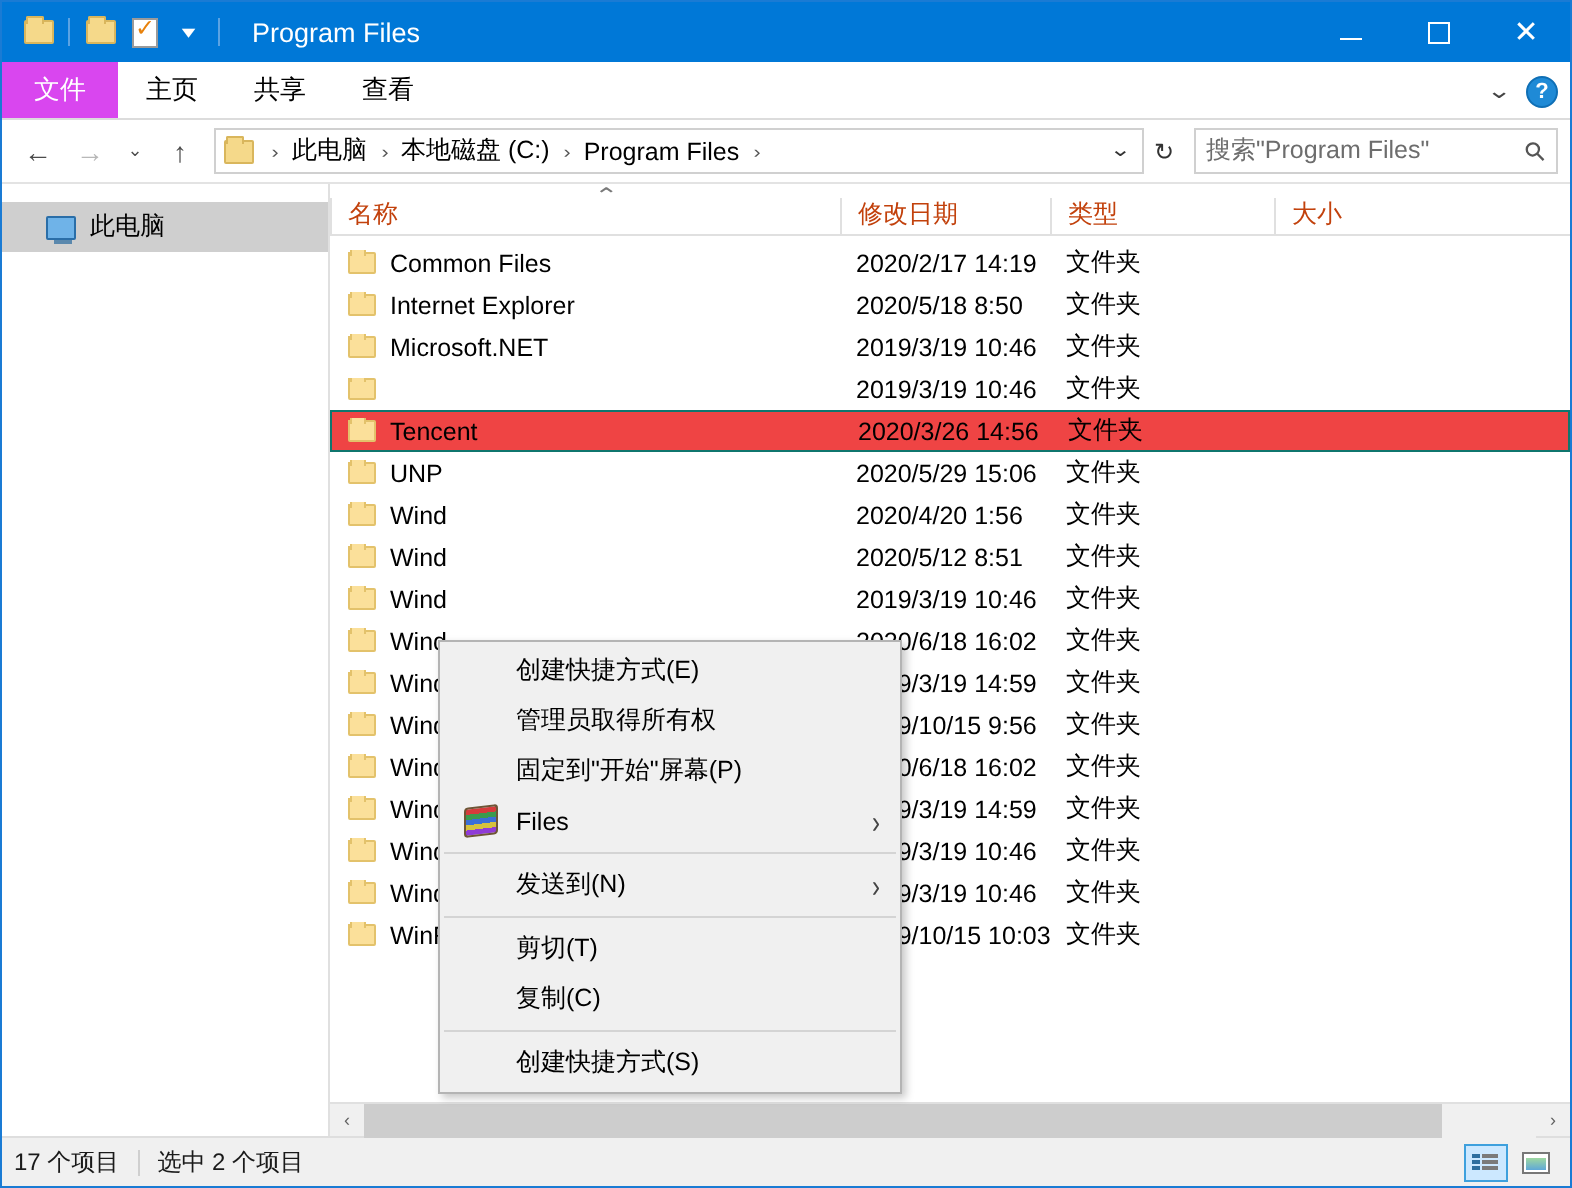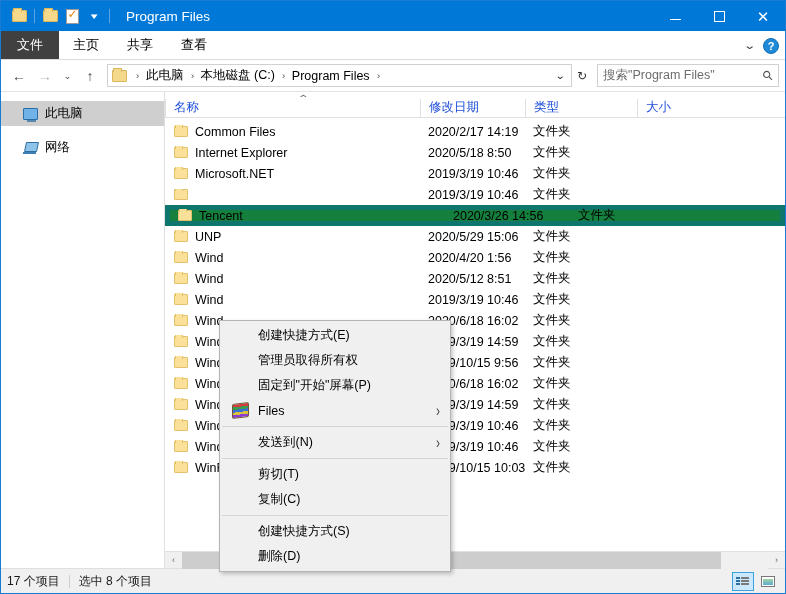--- a/index.html
+++ b/index.html
@@ -77,21 +77,21 @@
     height: 29px; background: #ffffff; flex: 0 0 29px;
     display: flex; align-items: stretch;
     border-bottom: 1px solid #dcdcdc;
     position: relative;
   }
   .tab {
     padding: 14px 14px; display: flex; align-items: center;
     font-size: 13px; color: #000000; cursor: default;
   }
   .tab.file {
-    background: #404040; color: #ffffff; padding: 0 16px;
+    background: #d946ef; color: #ffffff; padding: 0 16px;
   }
   .ribbon-right {
     position: absolute; right: 6px; top: 0; height: 29px;
     display: flex; align-items: center; gap: 9px;
   }
   .chev-down {
     color: #444; font-size: 11px; transform: scaleX(1.4);
   }
   .help-ico {
     width: 16px; height: 16px; border-radius: 50%;
@@ -186,39 +186,39 @@
     height: 26px; flex: 0 0 26px; display: flex; align-items: flex-end;
     border-bottom: 1px solid #e0e0e0; position: relative;
     background: #ffffff;
   }
   .sort-caret {
     position: absolute; left: 134px; top: 2px;
     font-size: 10px; color: #7a7a7a; line-height: 1;
     transform: scaleX(1.5);
   }
   .col {
-    font-size: 12.5px; color: #1d4ed8; padding: 0 0 4px 8px;
+    font-size: 12.5px; color: #c2410c; padding: 0 0 4px 8px;
     border-left: 1px solid #e0e0e0; height: 18px;
     display: flex; align-items: flex-start;
   }
   .col:first-child { border-left: none; }
   .col-name { width: 255px; flex: 0 0 255px; }
   .col-date { width: 105px; flex: 0 0 105px; }
   .col-type { width: 112px; flex: 0 0 112px; }
   .col-size { width: 88px; flex: 0 0 88px; }
 
   .rows {
     flex: 1; overflow: hidden; position: relative;
     padding-top: 3px;
   }
   .row {
     height: 21px; display: flex; align-items: center;
     font-size: 12.5px; color: #000;
   }
-  .row.sel { background: #15803d; border: 5px solid #0f766e; height: 21px; gap: 20px; }
+  .row.sel { background: #ef4444; border: 1px solid #0f766e; height: 21px; }
   .cell-name {
     width: 255px; flex: 0 0 255px; display: flex; align-items: center;
     gap: 7px; padding-left: 9px; overflow: hidden; white-space: nowrap;
   }
   .row.sel .cell-name { padding-left: 8px; }
   .cell-date { width: 105px; flex: 0 0 105px; padding-left: 8px; white-space: nowrap; }
   .cell-type { width: 112px; flex: 0 0 112px; padding-left: 8px; }
   .cell-size { width: 88px; flex: 0 0 88px; }
   .fldr {
     width: 14px; height: 11px; position: relative; flex: 0 0 14px;
@@ -379,24 +379,20 @@
   </div>
 
   <div class="body">
 
     <div class="sidebar">
       <div class="side-item sel">
         <span class="pc-ico"></span>
         <span>此电脑</span>
       </div>
       <div class="side-gap"></div>
-      <div class="side-item">
-        <span class="net-ico"></span>
-        <span>网络</span>
-      </div>
     </div>
 
     <div class="filepane">
       <div class="col-head">
         <span class="sort-caret">⌃</span>
         <div class="col col-name">名称</div>
         <div class="col col-date">修改日期</div>
         <div class="col col-type">类型</div>
         <div class="col col-size">大小</div>
       </div>
@@ -580,41 +576,38 @@
         <div class="mi">
           <span>剪切(T)</span>
         </div>
         <div class="mi">
           <span>复制(C)</span>
         </div>
         <div class="mi-sep"></div>
         <div class="mi">
           <span>创建快捷方式(S)</span>
         </div>
-        <div class="mi">
-          <span>删除(D)</span>
-        </div>
       </div>
   </div>
 
   <div class="bottom-row">
     <div class="bottom-left-blank"></div>
     <div class="hscroll" style="flex:1">
       <div class="hs-arrow">‹</div>
       <div class="hs-track">
         <div class="hs-thumb"></div>
       </div>
       <div class="hs-arrow">›</div>
     </div>
   </div>
 
   <div class="statusbar">
     <span>17 个项目</span>
     <span class="st-sep"></span>
-    <span>选中 8 个项目</span>
+    <span>选中 2 个项目</span>
     <span class="view-btns">
       <span class="vb active">
         <span class="det-ico">
           <i></i>
             <i></i>
             <i></i>
             <i></i>
             <i></i>
             <i></i>
         </span>

